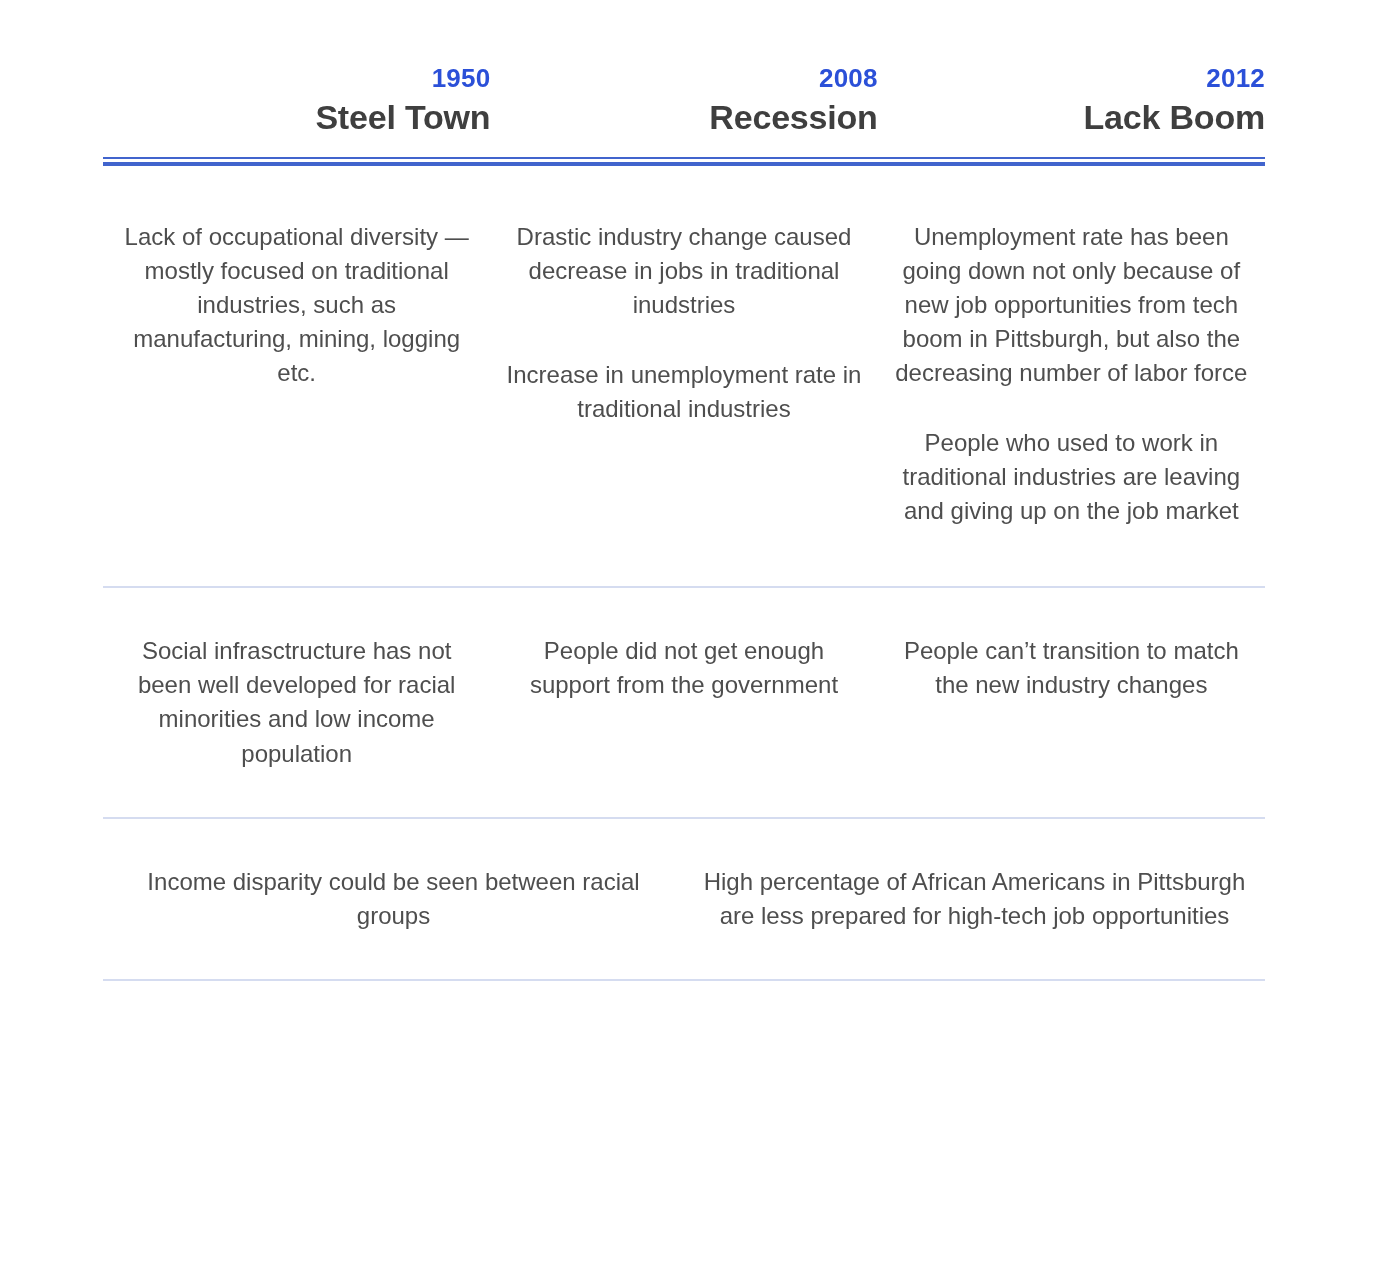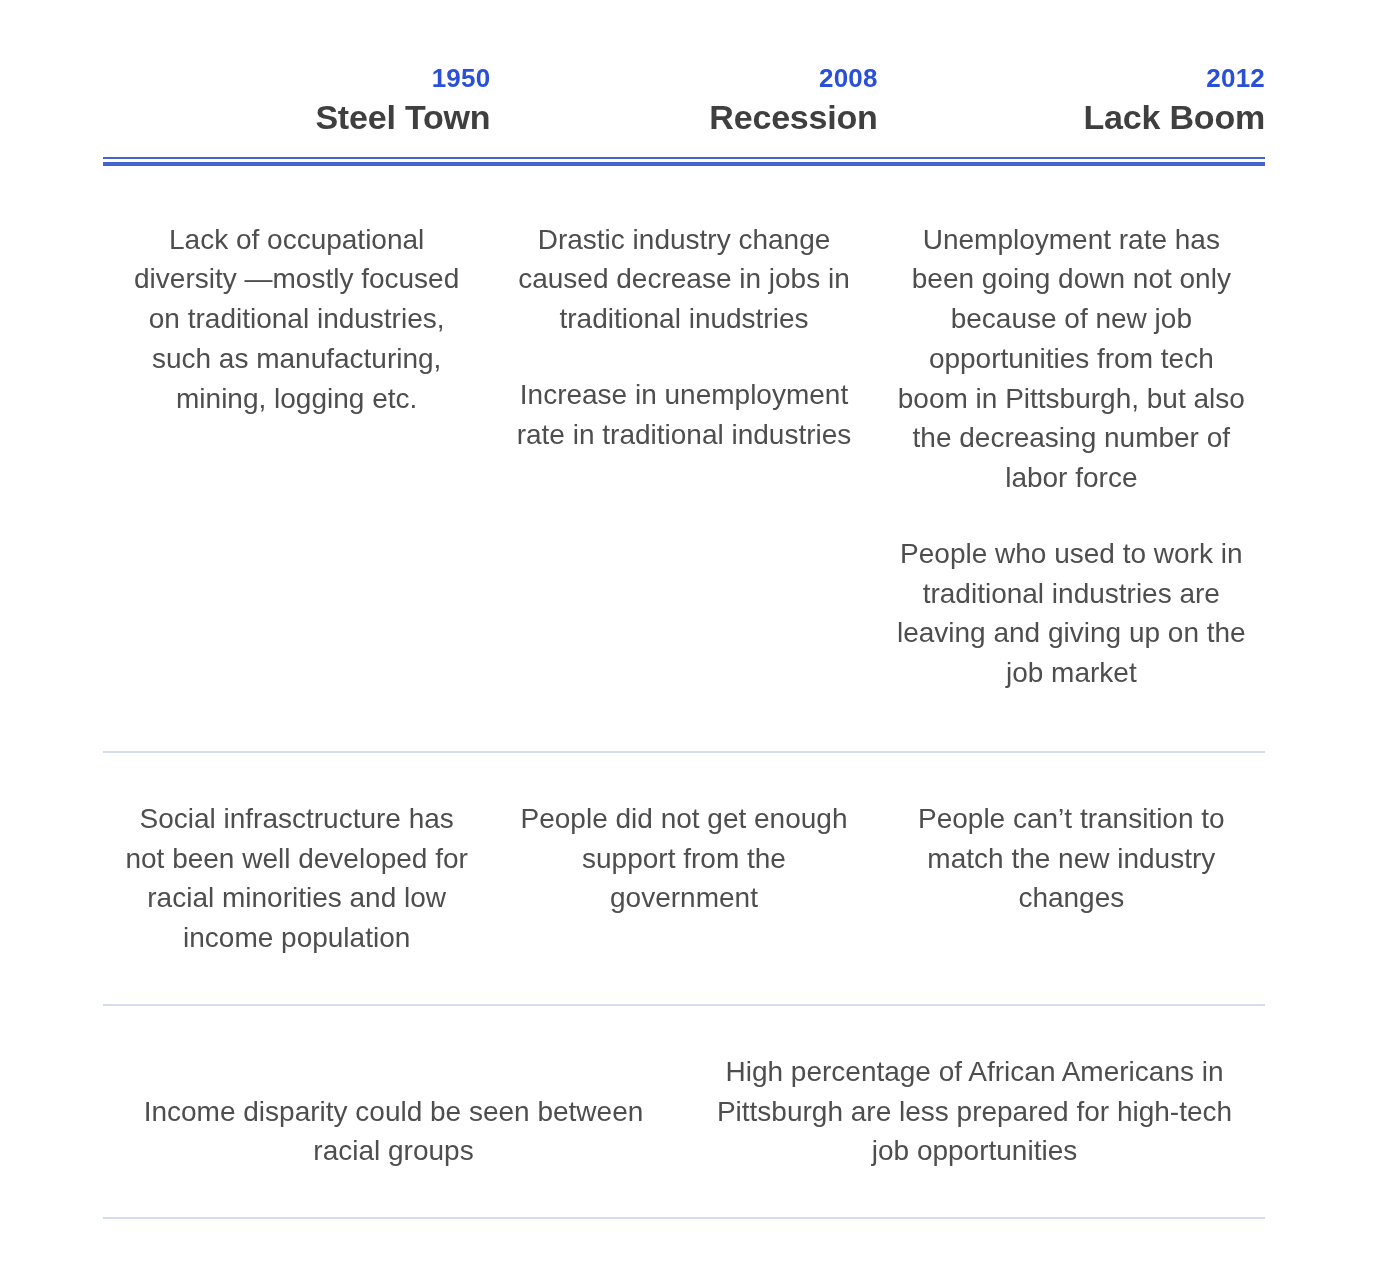--- a/index.html
+++ b/index.html
@@ -73,21 +73,21 @@
   }
 
   
   .body-row {
     display: flex;
     width: 100%;
   }
   .body-cell {
     flex: 1 1 0;
     text-align: center;
-    font-size: 28px;
+    font-size: 24px;
     line-height: 1.42;
     color: #4e4e4e;
     padding: 0 14px;
     box-sizing: border-box;
   }
   .cell-block + .cell-block {
     margin-top: 36px;
   }
 
   .row-sep {

